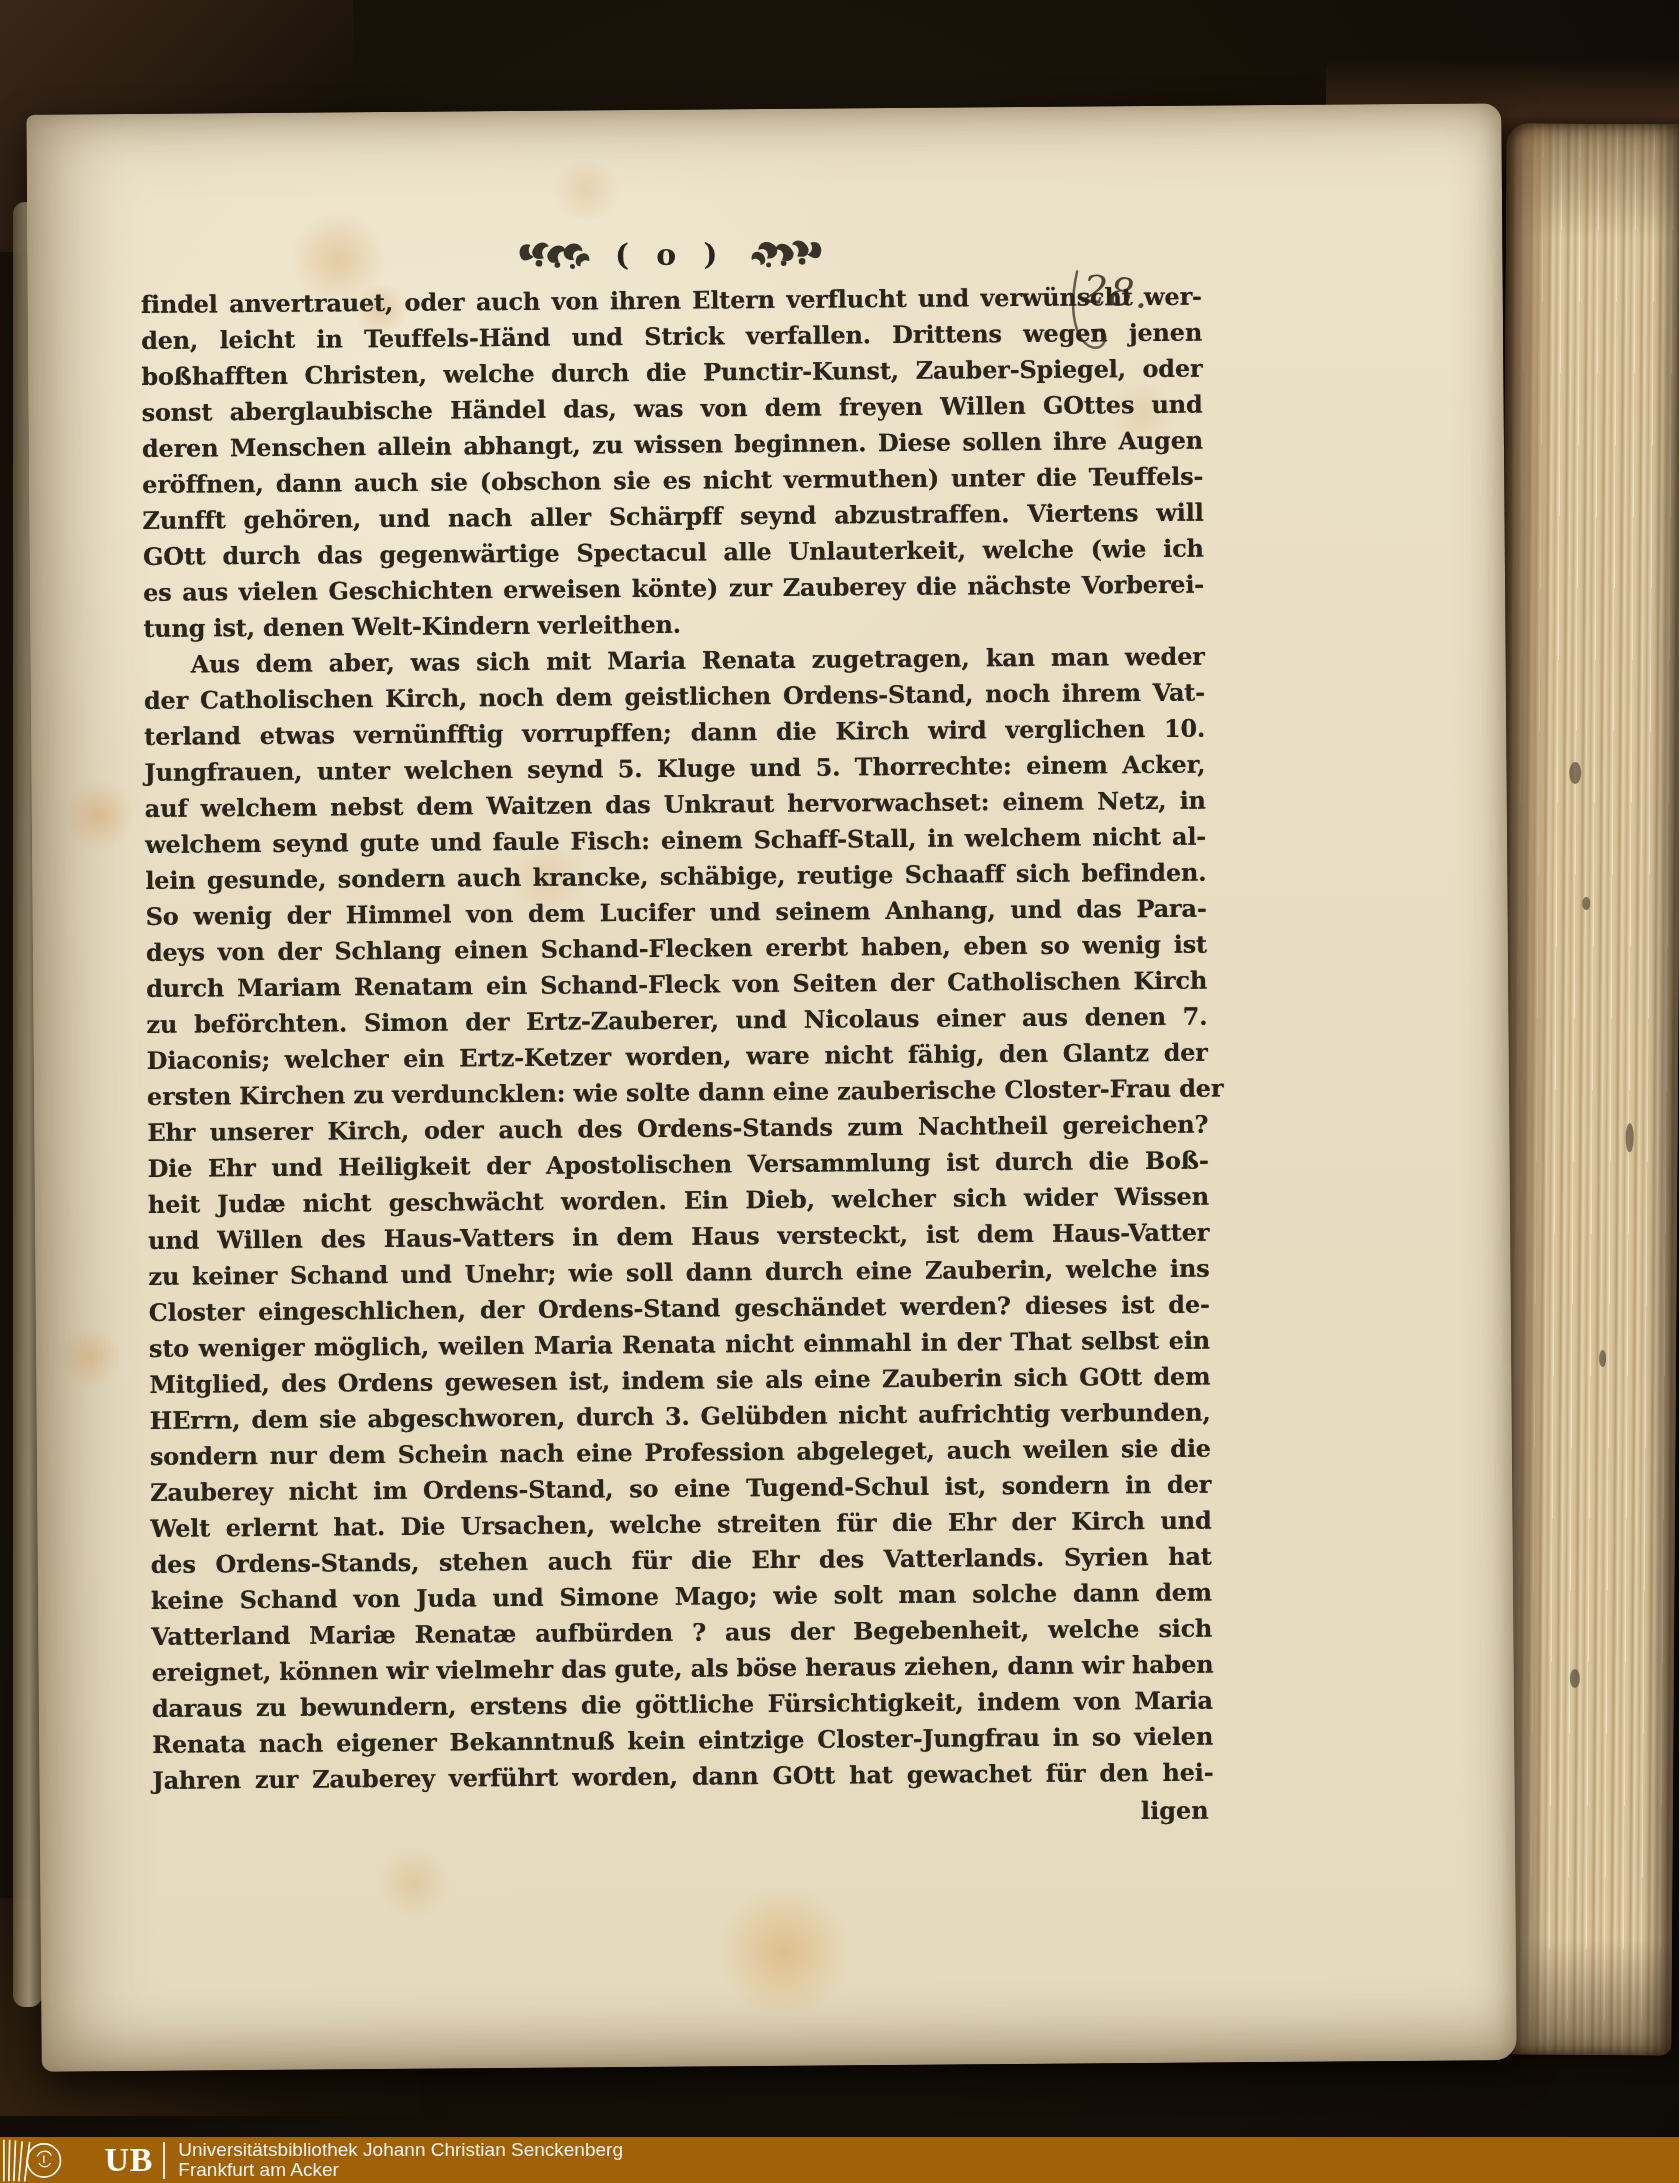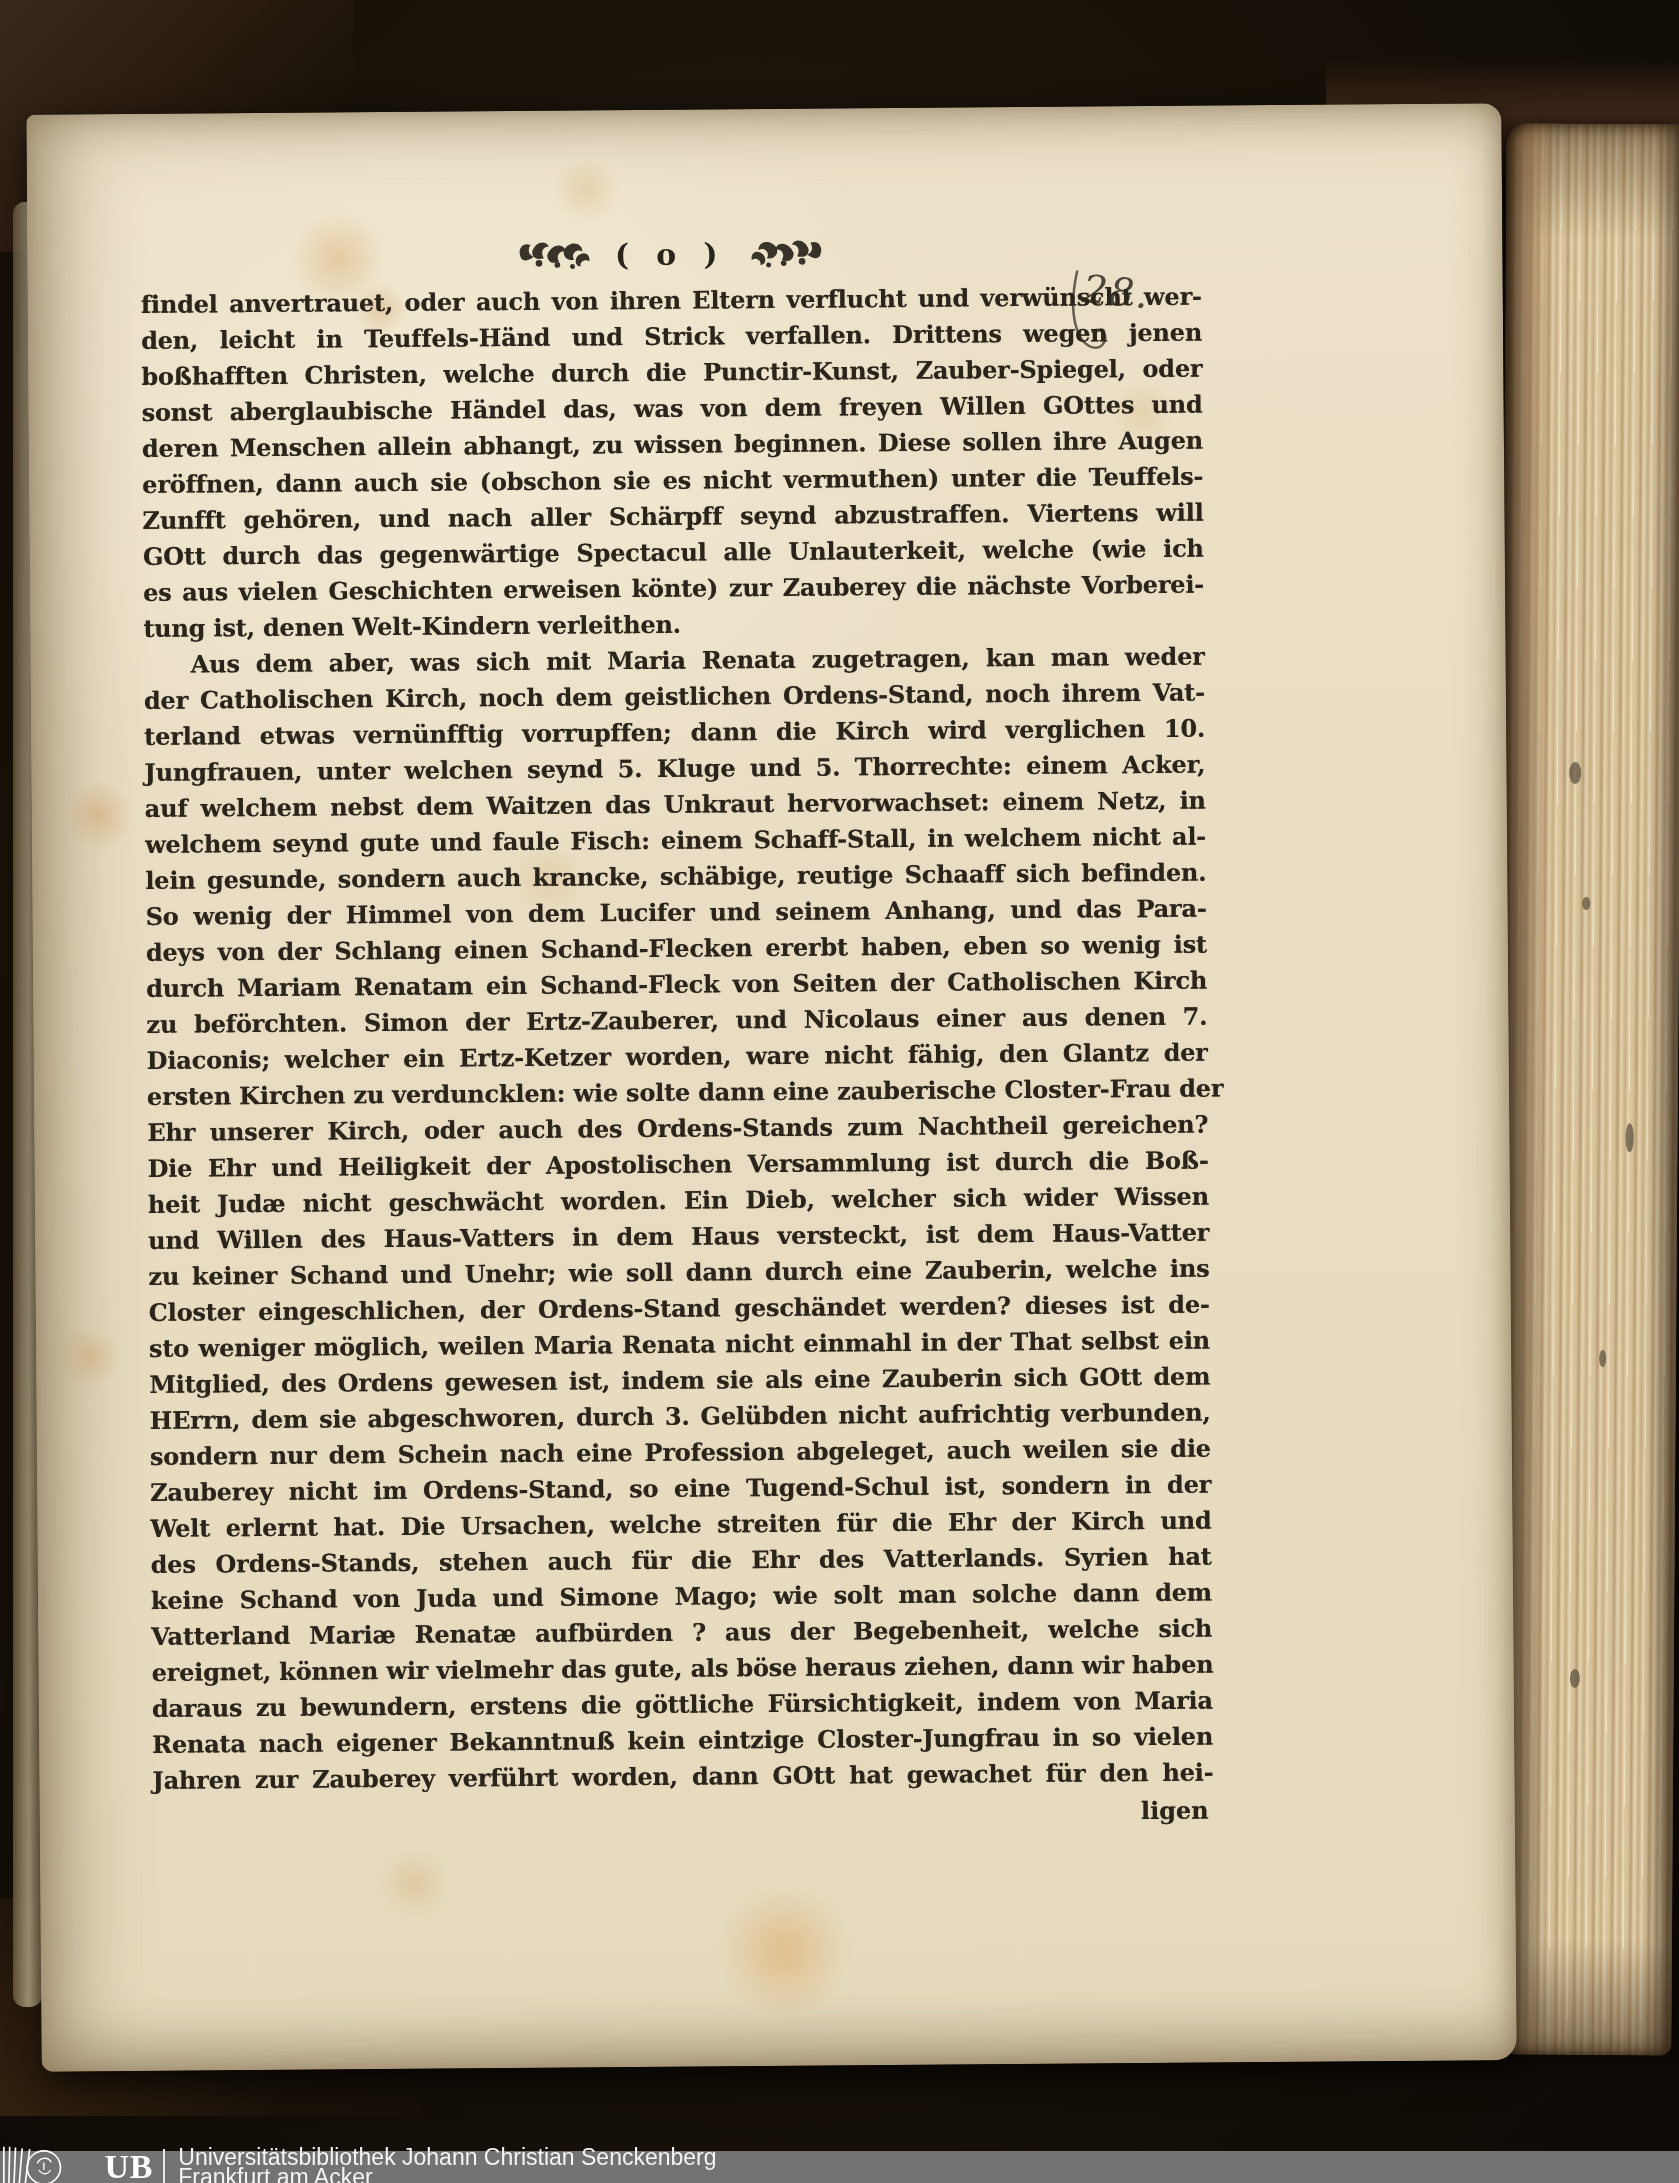--- a/index.html
+++ b/index.html
@@ -56,28 +56,28 @@
     font-family:"DejaVu Serif",serif;font-weight:bold;font-size:24px;line-height:36px;height:36px;
     white-space:nowrap;letter-spacing:-0.2px;
     text-align:justify;text-align-last:justify;
     text-shadow:0 0 0.8px rgba(42,36,27,.55);
   }
   .line.short{text-align-last:left;}
   .line.indent{text-indent:47px;}
   .catchword-row{font-family:"DejaVu Serif",serif;font-weight:bold;font-size:24px;line-height:39px;
     text-align:right;padding-right:5px;color:#2a241b;text-shadow:0 0 0.8px rgba(42,36,27,.55);}
   
-  .footer-bar{position:absolute;left:0;bottom:0;width:1679px;height:32px;background:#737373;
+  .footer-bar{position:absolute;left:0;bottom:0;width:1679px;height:46px;background:#a16207;
     display:flex;align-items:center;}
   .footer-logo{display:flex;align-items:center;height:45px;}
   .footer-logo svg{display:block;}
   .ub-text{font-family:"Liberation Serif",serif;font-weight:bold;font-size:34px;color:#ffffff;
     margin-left:3.4px;letter-spacing:0.8px;}
   .footer-divider{width:1.7px;height:37px;background:#e9e9e9;margin:0 13.4px 0 10px;}
-  .footer-text{font-family:"Liberation Sans",sans-serif;font-size:23px;line-height:20px;color:#f4f4f4;}
+  .footer-text{font-family:"Liberation Sans",sans-serif;font-size:19px;line-height:20px;color:#f4f4f4;}
 </style>
 </head>
 <body>
 
 <div class="cover-corner-tl"></div>
 <div class="cover-band-tr"></div>
 <div class="cover-corner-bl"></div>
 <div class="underpage-edge"></div>
 
 <div class="fore-edge">

